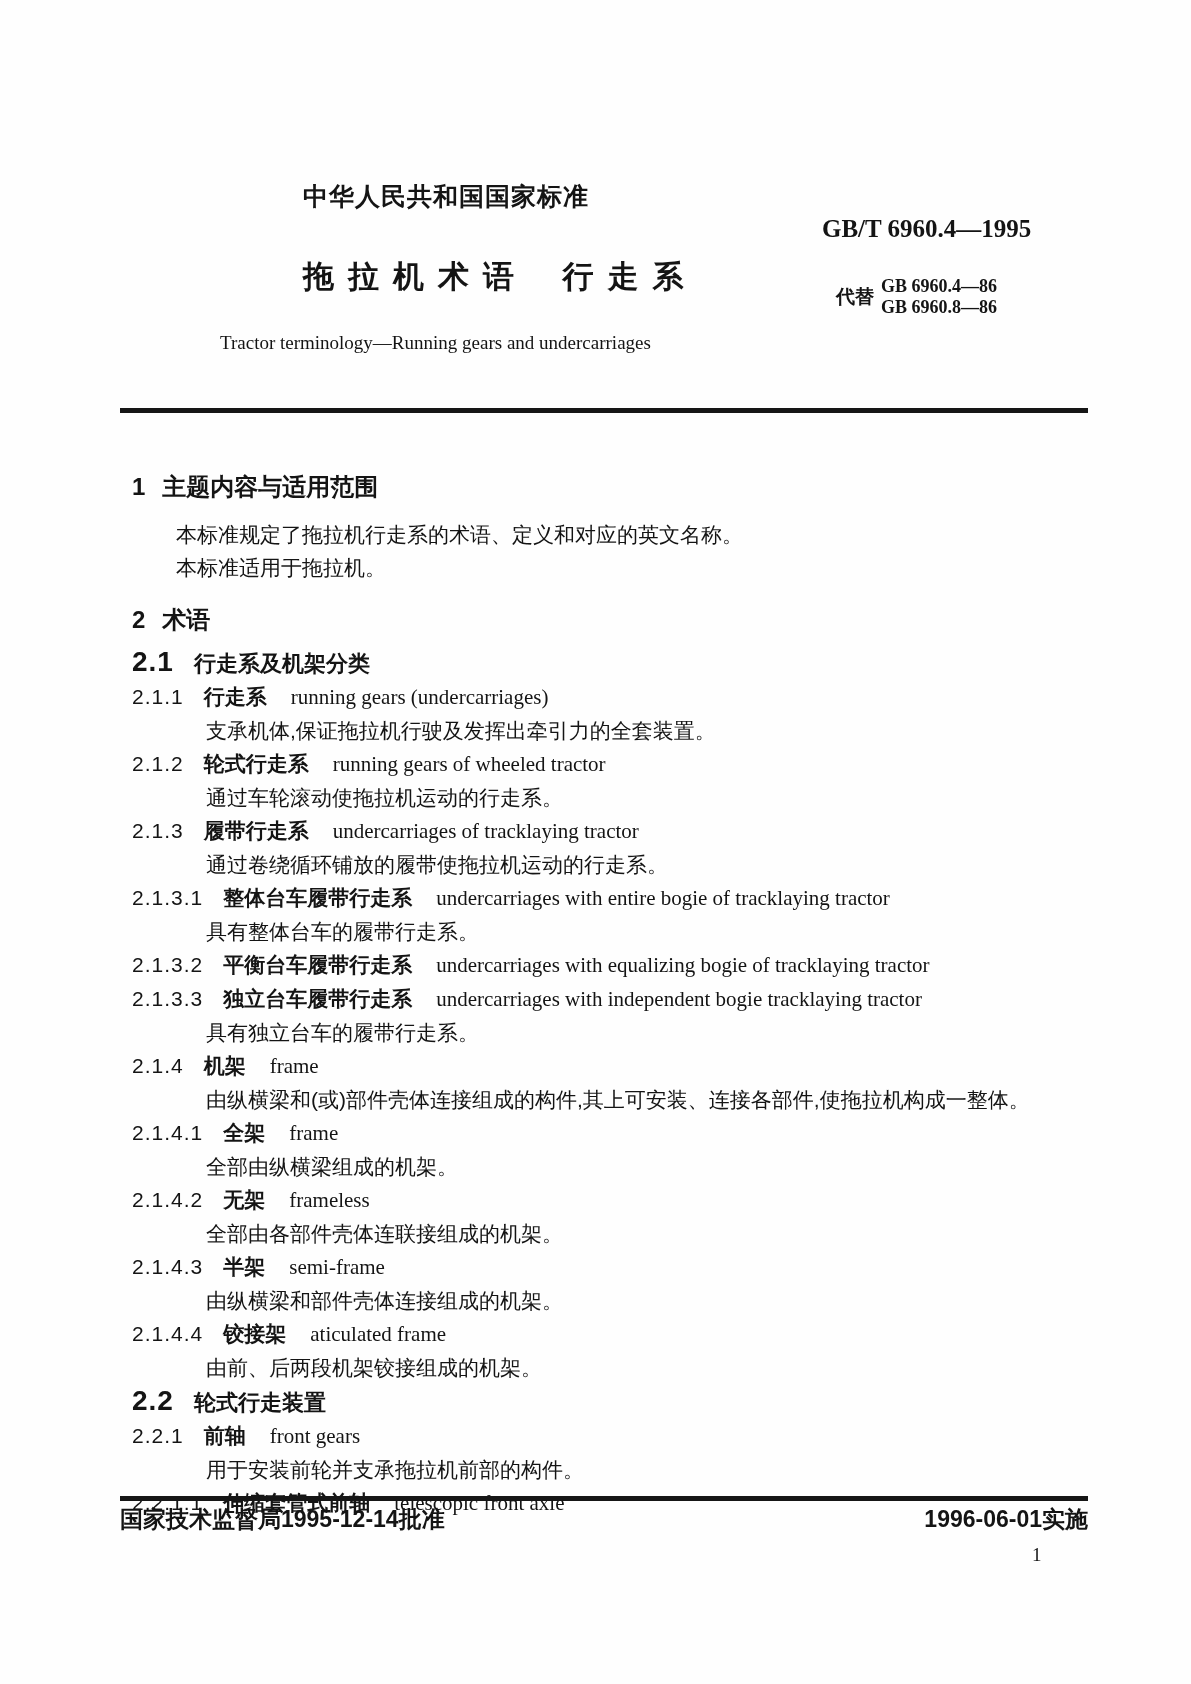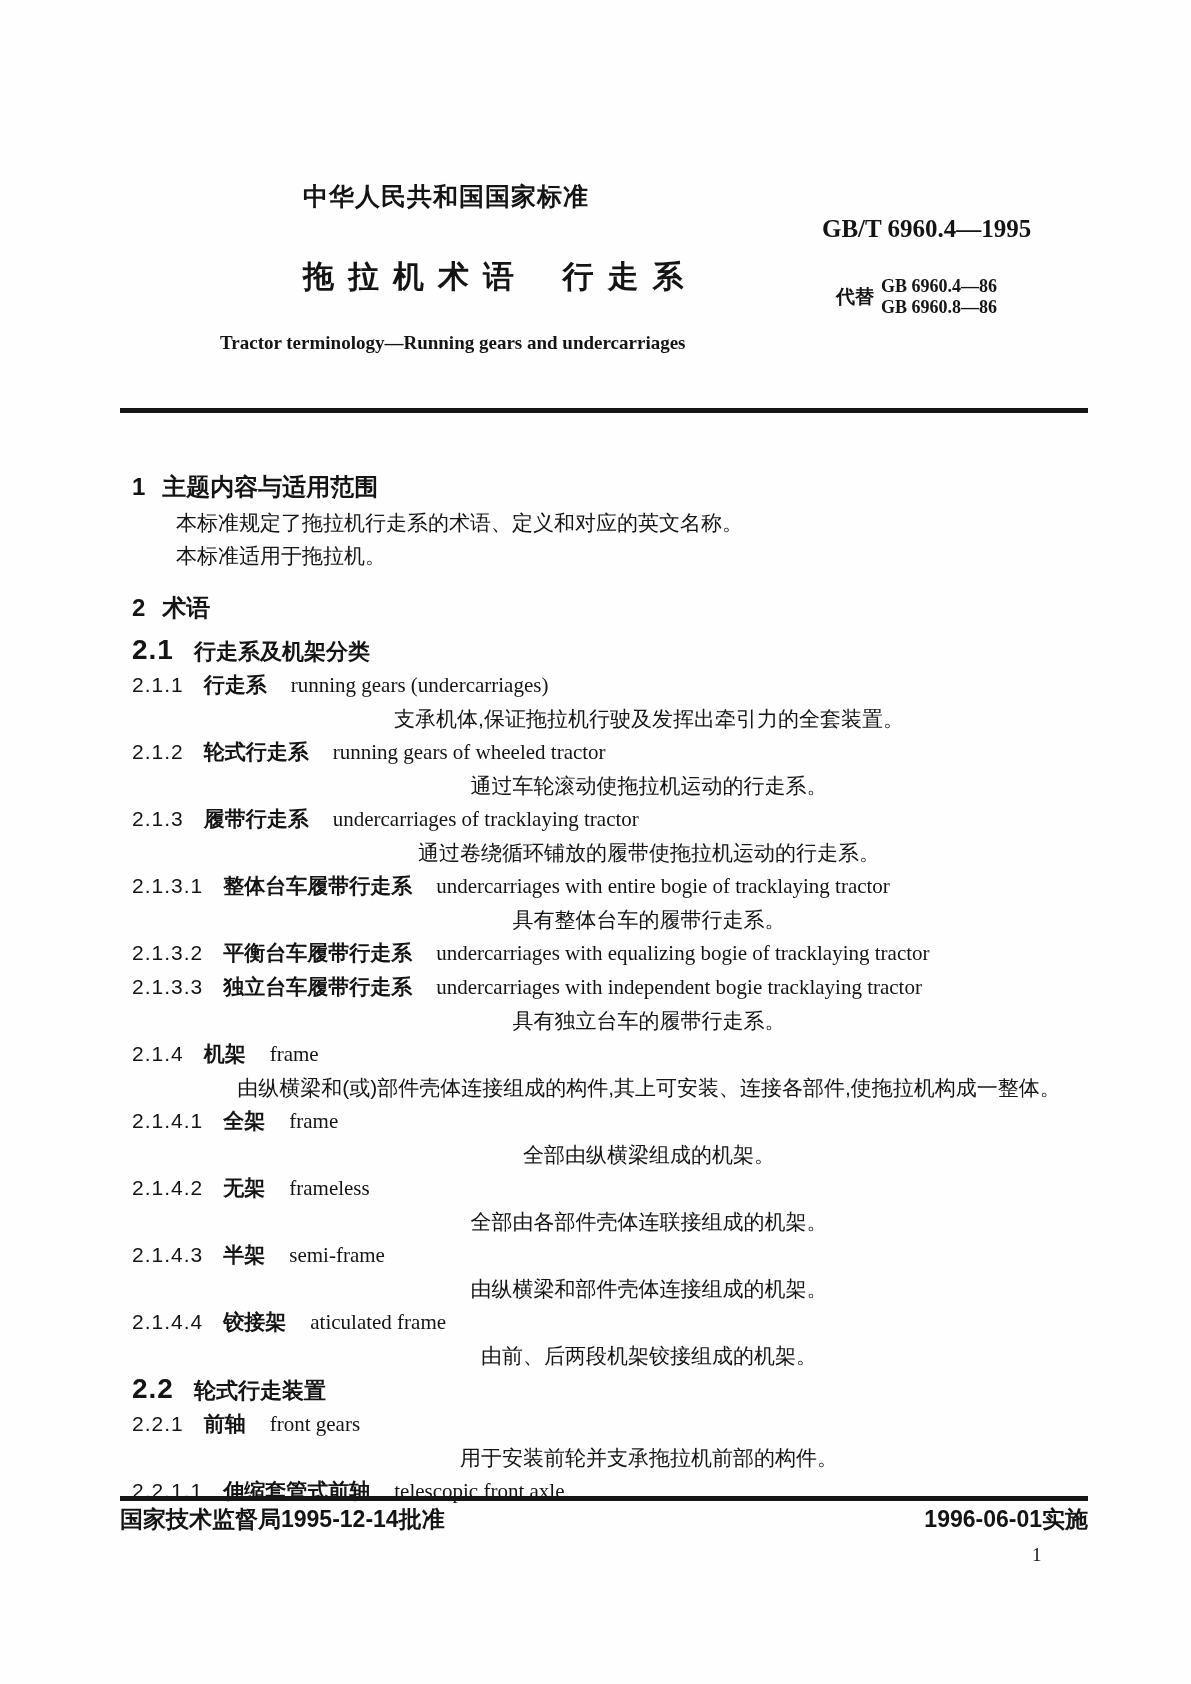--- a/index.html
+++ b/index.html
@@ -16,38 +16,38 @@
   }
   .abs { position:absolute; }
 
   
   .std-type { left:303px; top:180px; font-size:25px; font-weight:bold; letter-spacing:1px; white-space:nowrap; }
   .std-code { left:822px; top:215px; font-size:25px; font-weight:bold; font-family:"Liberation Serif", serif; white-space:nowrap; }
   .title-cn { left:303px; top:256px; font-size:31px; font-weight:bold; letter-spacing:14px; word-spacing:12px; white-space:nowrap; }
   .replaces { left:836px; top:276px; display:flex; align-items:center; }
   .replaces-label { font-size:19px; font-weight:bold; margin-right:7px; white-space:nowrap; }
   .replaces-lines { font-family:"Liberation Serif", serif; font-size:18px; font-weight:bold; line-height:21px; white-space:nowrap; }
-  .title-en { left:220px; top:332px; font-size:19px; font-weight:bold; font-family:"Liberation Serif", serif; white-space:nowrap; }
+  .title-en { left:220px; top:332px; font-size:19px; font-weight:normal; font-family:"Liberation Serif", serif; white-space:nowrap; }
   .header-rule { left:120px; top:408px; width:968px; height:5px; background:#161616; }
 
   
   .content { left:132px; top:470px; width:960px; font-size:21px; line-height:33px; }
   .content > div, .terms-list > div { white-space:nowrap; }
   .sec-heading { font-weight:bold; font-size:24px; }
   .sec-num { display:inline-block; min-width:13px; margin-right:17px; }
   .para { padding-left:44px; }
-  .para1 { margin-top:3px; }
+  .para1 { margin-top:15px; }
   .sec2 { margin-top:19px; }
   .terms-list { margin-top:9px; }
   .term-group { font-weight:bold; font-size:22px; }
   .g-num { font-size:28px; margin-right:20px; letter-spacing:1px; }
   .t-num { margin-right:20px; letter-spacing:1px; }
   .t-cn { font-weight:bold; margin-right:24px; }
   .t-en { font-family:"Liberation Serif", serif; }
-  .term-def { padding-left:74px;text-align:center; }
+  .term-def { padding-left:74px; }
 
   
   .footer-rule { left:120px; top:1496px; width:968px; height:5px; background:#161616; }
   .footer-row { left:120px; top:1504px; width:968px; display:flex; justify-content:space-between; font-size:23px; font-weight:bold; }
   .page-number { left:1032px; top:1544px; font-size:19px; font-family:"Liberation Serif", serif; }
 </style>
 </head>
 <body>
 
 <div class="page">

